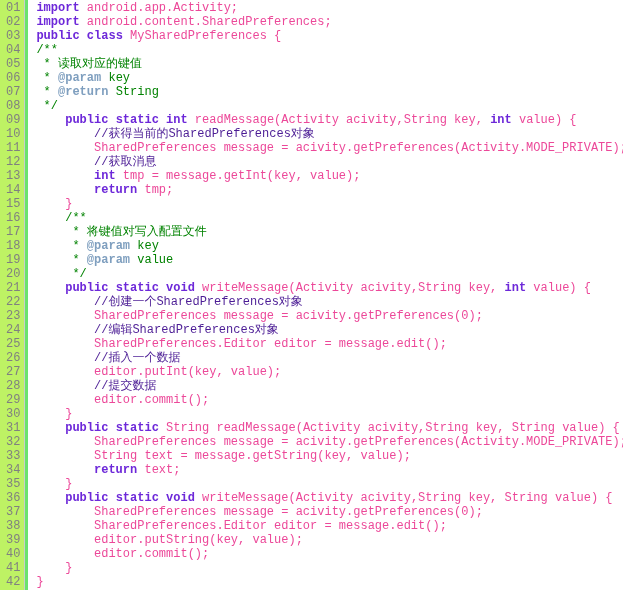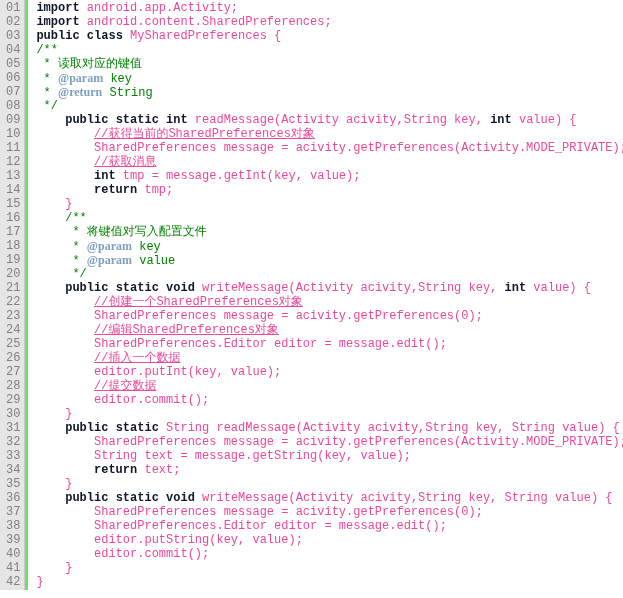--- a/index.html
+++ b/index.html
@@ -4,38 +4,38 @@
 <style>
 * { margin: 0; padding: 0; box-sizing: border-box; }
 body {
   font-family: "Courier New", monospace;
   font-size: 12px;
   line-height: 14px;
   background: #fff;
   display: flex;
 }
 .gutter {
-  background: #e5e5e5;
+  background: #bef264;
   color: #808080;
   text-align: right;
   padding: 1px 4px 1px 6px;
   border-right: 1px solid #ccc;
   user-select: none;
   white-space: pre;
 }
 .code {
   border-left: 3px solid #6ce26c;
   padding: 1px 0 1px 8px;
   white-space: pre;
   flex: 1;
 }
 .line { height: 14px; }
-.kw { color: #0f172a; font-weight: bold; }
-.cmt { color: #ec4899; text-decoration: underline; }
+.kw { color: #6d28d9; font-weight: bold; }
+.cmt { color: #4c1d95; }
 .doc { color: #008200; }
-.tag { color: #7f9fbf; font-weight: bold; font-family: Liberation Serif, serif; }
+.tag { color: #7f9fbf; font-weight: bold; }
 .plain { color: #ec4899; }
 </style>
 </head>
 <body>
 
 <div class="gutter" id="gutter"><div class="line">01</div><div class="line">02</div><div class="line">03</div><div class="line">04</div><div class="line">05</div><div class="line">06</div><div class="line">07</div><div class="line">08</div><div class="line">09</div><div class="line">10</div><div class="line">11</div><div class="line">12</div><div class="line">13</div><div class="line">14</div><div class="line">15</div><div class="line">16</div><div class="line">17</div><div class="line">18</div><div class="line">19</div><div class="line">20</div><div class="line">21</div><div class="line">22</div><div class="line">23</div><div class="line">24</div><div class="line">25</div><div class="line">26</div><div class="line">27</div><div class="line">28</div><div class="line">29</div><div class="line">30</div><div class="line">31</div><div class="line">32</div><div class="line">33</div><div class="line">34</div><div class="line">35</div><div class="line">36</div><div class="line">37</div><div class="line">38</div><div class="line">39</div><div class="line">40</div><div class="line">41</div><div class="line">42</div></div>
 <div class="code" id="code"><div class="line"><span class="kw">import</span><span class="plain"> android.app.Activity;</span></div><div class="line"><span class="kw">import</span><span class="plain"> android.content.SharedPreferences;</span></div><div class="line"><span class="kw">public</span><span class="plain"> </span><span class="kw">class</span><span class="plain"> MySharedPreferences {</span></div><div class="line"><span class="doc">/**</span></div><div class="line"><span class="doc"> * 读取对应的键值</span></div><div class="line"><span class="doc"> * </span><span class="tag">@param</span><span class="doc"> key</span></div><div class="line"><span class="doc"> * </span><span class="tag">@return</span><span class="doc"> String</span></div><div class="line"><span class="doc"> */</span></div><div class="line"><span class="plain">    </span><span class="kw">public</span><span class="plain"> </span><span class="kw">static</span><span class="plain"> </span><span class="kw">int</span><span class="plain"> readMessage(Activity acivity,String key, </span><span class="kw">int</span><span class="plain"> value) {</span></div><div class="line"><span class="plain">        </span><span class="cmt">//获得当前的SharedPreferences对象</span></div><div class="line"><span class="plain">        SharedPreferences message = acivity.getPreferences(Activity.MODE_PRIVATE);</span></div><div class="line"><span class="plain">        </span><span class="cmt">//获取消息</span></div><div class="line"><span class="plain">        </span><span class="kw">int</span><span class="plain"> tmp = message.getInt(key, value);</span></div><div class="line"><span class="plain">        </span><span class="kw">return</span><span class="plain"> tmp;</span></div><div class="line"><span class="plain">    }</span></div><div class="line"><span class="plain">    </span><span class="doc">/**</span></div><div class="line"><span class="plain">    </span><span class="doc"> * 将键值对写入配置文件</span></div><div class="line"><span class="plain">    </span><span class="doc"> * </span><span class="tag">@param</span><span class="doc"> key</span></div><div class="line"><span class="plain">    </span><span class="doc"> * </span><span class="tag">@param</span><span class="doc"> value</span></div><div class="line"><span class="plain">    </span><span class="doc"> */</span></div><div class="line"><span class="plain">    </span><span class="kw">public</span><span class="plain"> </span><span class="kw">static</span><span class="plain"> </span><span class="kw">void</span><span class="plain"> writeMessage(Activity acivity,String key, </span><span class="kw">int</span><span class="plain"> value) {</span></div><div class="line"><span class="plain">        </span><span class="cmt">//创建一个SharedPreferences对象</span></div><div class="line"><span class="plain">        SharedPreferences message = acivity.getPreferences(</span><span class="plain">0</span><span class="plain">);</span></div><div class="line"><span class="plain">        </span><span class="cmt">//编辑SharedPreferences对象</span></div><div class="line"><span class="plain">        SharedPreferences.Editor editor = message.edit();</span></div><div class="line"><span class="plain">        </span><span class="cmt">//插入一个数据</span></div><div class="line"><span class="plain">        editor.putInt(key, value);</span></div><div class="line"><span class="plain">        </span><span class="cmt">//提交数据</span></div><div class="line"><span class="plain">        editor.commit();</span></div><div class="line"><span class="plain">    }</span></div><div class="line"><span class="plain">    </span><span class="kw">public</span><span class="plain"> </span><span class="kw">static</span><span class="plain"> String readMessage(Activity acivity,String key, String value) {</span></div><div class="line"><span class="plain">        SharedPreferences message = acivity.getPreferences(Activity.MODE_PRIVATE);</span></div><div class="line"><span class="plain">        String text = message.getString(key, value);</span></div><div class="line"><span class="plain">        </span><span class="kw">return</span><span class="plain"> text;</span></div><div class="line"><span class="plain">    }</span></div><div class="line"><span class="plain">    </span><span class="kw">public</span><span class="plain"> </span><span class="kw">static</span><span class="plain"> </span><span class="kw">void</span><span class="plain"> writeMessage(Activity acivity,String key, String value) {</span></div><div class="line"><span class="plain">        SharedPreferences message = acivity.getPreferences(</span><span class="plain">0</span><span class="plain">);</span></div><div class="line"><span class="plain">        SharedPreferences.Editor editor = message.edit();</span></div><div class="line"><span class="plain">        editor.putString(key, value);</span></div><div class="line"><span class="plain">        editor.commit();</span></div><div class="line"><span class="plain">    }</span></div><div class="line"><span class="plain">}</span></div></div>
 
 </body></html>

